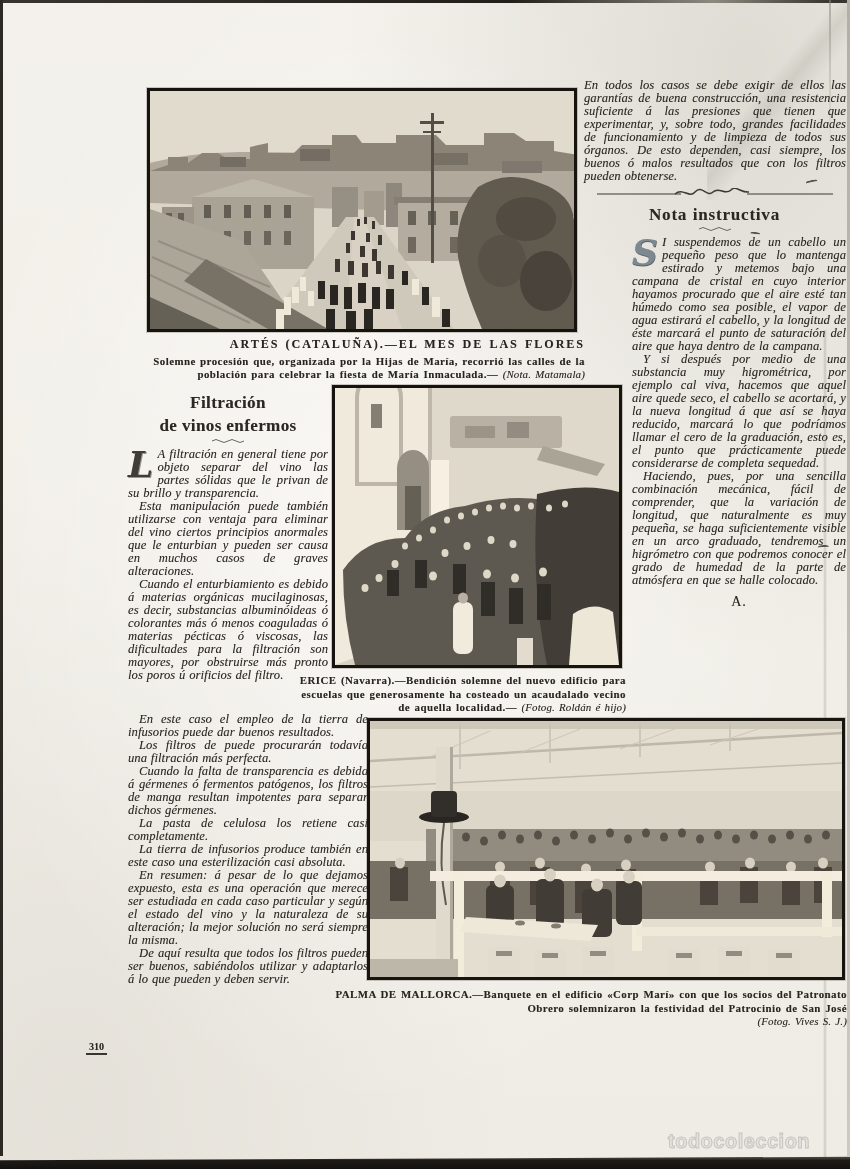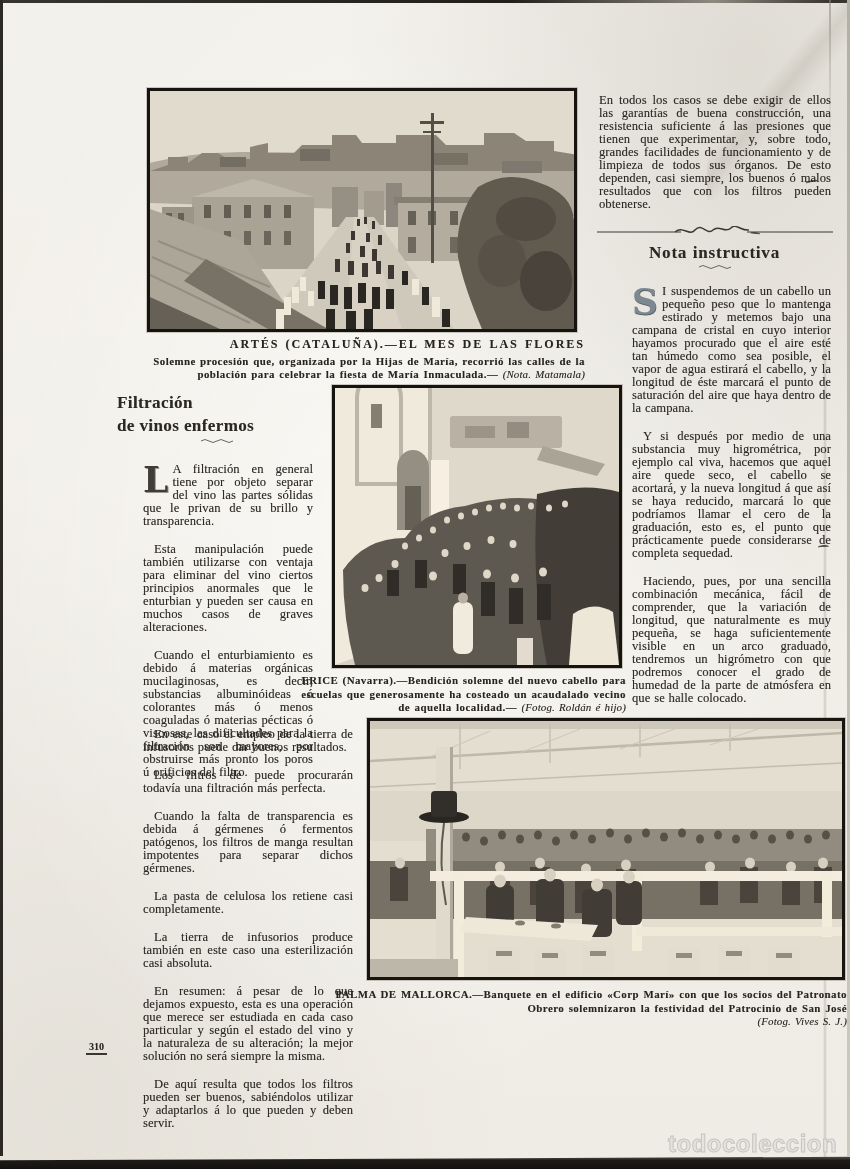--- a/index.html
+++ b/index.html
@@ -32,29 +32,29 @@
   .bottom-bar{position:absolute;left:0;bottom:0;width:100%;height:13px;
     background:linear-gradient(#5b564d 0%,#1e1b17 35%,#131110 100%);
     clip-path:polygon(0 32%,100% 6%,100% 100%,0 100%);}
   
   .photo{position:absolute;border:3px solid #17140f;background:#cfccc3;
     box-shadow:0 0 0 1px rgba(120,114,104,.35);}
   .photo svg{display:block;filter:sepia(.12) contrast(.93) brightness(1.02);}
   
   .bt{font-size:12.5px;line-height:13px;text-align:justify;
     letter-spacing:.1px;word-spacing:.6px;hyphens:auto;}
-  .bt p{margin:15px;text-indent:11px;}
+  .bt p{margin:0;text-indent:11px;font-style:italic;}
   .bt p.first{text-indent:0;}
   .dc{float:left;font-family:"DejaVu Serif",serif;font-weight:bold;
     font-size:36px;line-height:30px;padding:1px 4px 0 0;}
   .dc-l{color:#403d38;text-shadow:1px 1px 0 rgba(125,118,106,.75);}
   .dc-s{color:#7e8890;text-shadow:.6px .6px 0 #58616-8;}
   .dc-s{color:#7e8890;text-shadow:.6px .6px 0 #586168,-.5px -.5px 0 #c2cad0;}
   
-  .art-head{position:absolute;left:117px;top:391px;width:200px;}
+  .art-head{position:absolute;left:128px;top:391px;width:200px;text-align:center;}
   .art-head .l1,.art-head .l2{font-weight:bold;font-size:17px;line-height:23px;letter-spacing:.4px;}
   .nota-head{font-weight:bold;font-size:17px;line-height:20px;letter-spacing:.8px;
     text-align:center;margin:7px 1px 1px 0;}
   .squig{display:block;margin:1px auto 4px auto;}
   .rule-orn{text-align:center;margin-top:5px;height:10px;}
   
   .cap{position:absolute;text-align:right;font-weight:bold;color:#282420;
     font-size:10.8px;line-height:13.5px;letter-spacing:.5px;word-spacing:1.2px;}
   .cap .credit{font-style:italic;font-weight:normal;letter-spacing:.2px;}
   .cap-title{display:block;font-size:12px;letter-spacing:2px;margin-bottom:3px;}
@@ -62,21 +62,21 @@
   .left-col{position:absolute;left:128px;top:448px;width:200px;}
   .left-wide{position:absolute;left:128px;top:713px;width:240px;}
   .right-col{position:absolute;left:584px;top:79px;width:262px;}
   .intrude{float:left;width:48px;height:312px;margin-top:108px;}
   .sig{margin:8px 0 0 48px;text-align:center;font-size:14px;letter-spacing:1px;}
   
   .pagenum{position:absolute;left:86px;top:1041px;font-weight:bold;font-size:10px;
     border-bottom:2px solid #3a362f;padding:0 3px 1px 3px;}
   .watermark{position:absolute;left:668px;top:1130px;
     font-family:"Liberation Sans","DejaVu Sans",sans-serif;font-weight:bold;
-    font-size:24px;letter-spacing:.5px;color:#e4e3e0;text-shadow:none;text-align:right;
+    font-size:20px;letter-spacing:.5px;color:#e4e3e0;text-shadow:none;text-align:right;
     -webkit-text-stroke:1px #c6c4c0;}
 </style>
 </head>
 <body>
 
 <div class="scan">
 
   <div class="edge-top"></div>
   <div class="edge-left"></div>
   <div class="edge-right"></div>
@@ -274,21 +274,21 @@
           <rect x="202" y="196" width="14" height="36"></rect>
       </g>
       <rect x="118" y="214" width="20" height="52" rx="7" fill="#ebe8e0"></rect>
       <ellipse cx="128" cy="210" rx="5" ry="5.5" fill="#b2aca1"></ellipse>
       <path d="M238 226 q20 -14 40 -2 l6 53 h-50 Z" fill="#e7e4db"></path>
       <rect x="182" y="250" width="16" height="27" fill="#ddd9d0"></rect>
     </svg>
   </figure>
 
   <div class="cap" style="left:296px;top:674px;width:330px;">
-    <span>ERICE (Navarra).—Bendición solemne del nuevo cabello para escuelas que generosamente ha costeado un acaudalado vecino de aquella localidad.—</span>
+    <span>ERICE (Navarra).—Bendición solemne del nuevo edificio para escuelas que generosamente ha costeado un acaudalado vecino de aquella localidad.—</span>
     <span class="credit">(Fotog. Roldán é hijo)</span>
   </div>
 
   <div class="right-col bt">
     <p class="first">En todos los casos se debe exigir de ellos las garantías de buena construcción, una resistencia suficiente á las presiones que tienen que experimentar, y, sobre todo, grandes facilidades de funcionamiento y de limpieza de todos sus órganos. De esto dependen, casi siempre, los buenos ó malos resultados que con los filtros pueden obtenerse.</p>
     <div class="rule-orn">
       <svg width="236" height="10">
         <path d="M0 6 H84" stroke="#3c3935" stroke-width="1.2"></path>
         <path d="M150 6 H236" stroke="#3c3935" stroke-width="1.2"></path>
         <path d="M78 6 c8 -7 14 5 20 -2 c7 -8 12 6 18 0 c6 -6 12 4 18 -2 c5 -5 10 3 18 2" stroke="#3c3935" stroke-width="1.5" fill="none"></path>

